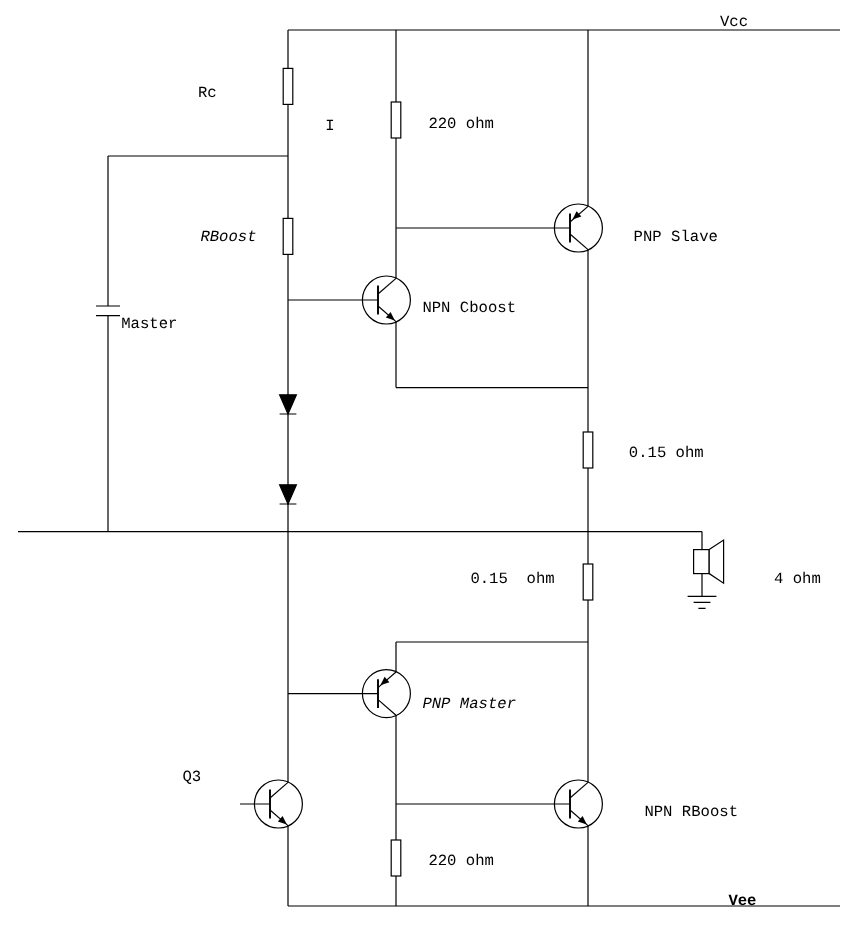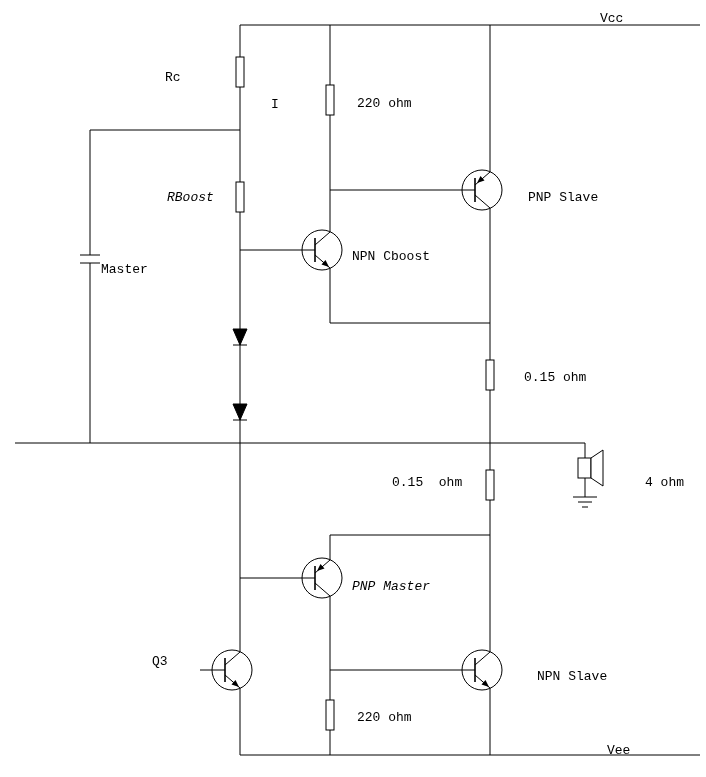--- a/index.html
+++ b/index.html
@@ -110,18 +110,18 @@
   <div class="lbl" style="left:271px; top:98px;">I</div>
   <div class="lbl" style="left:357px; top:97px;">220 ohm</div>
   <div class="lbl" style="left:167px; top:191px;font-style:italic;">RBoost</div>
   <div class="lbl" style="left:101px; top:263px;">Master</div>
   <div class="lbl" style="left:352px; top:250px;">NPN Cboost</div>
   <div class="lbl" style="left:528px; top:191px;">PNP Slave</div>
   <div class="lbl" style="left:524px; top:371px;">0.15 ohm</div>
   <div class="lbl" style="left:392px; top:476px;">0.15  ohm</div>
   <div class="lbl" style="left:645px; top:476px;">4 ohm</div>
   <div class="lbl" style="left:352px; top:580px;font-style:italic;">PNP Master</div>
-  <div class="lbl" style="left:152px; top:641px;margin-top:14px;">Q3</div>
-  <div class="lbl" style="left:537px; top:670px;">NPN Slave</div>
+  <div class="lbl" style="left:152px; top:641px;">Q3</div>
+  <div class="lbl" style="left:537px; top:670px;">NPN RBoost</div>
   <div class="lbl" style="left:357px; top:711px;">220 ohm</div>
-  <div class="lbl" style="left:607px; top:744px;">Vee</div>
+  <div class="lbl" style="left:607px; top:744px;font-weight:bold;">Vee</div>
 
 </div>
 
 </body></html>

